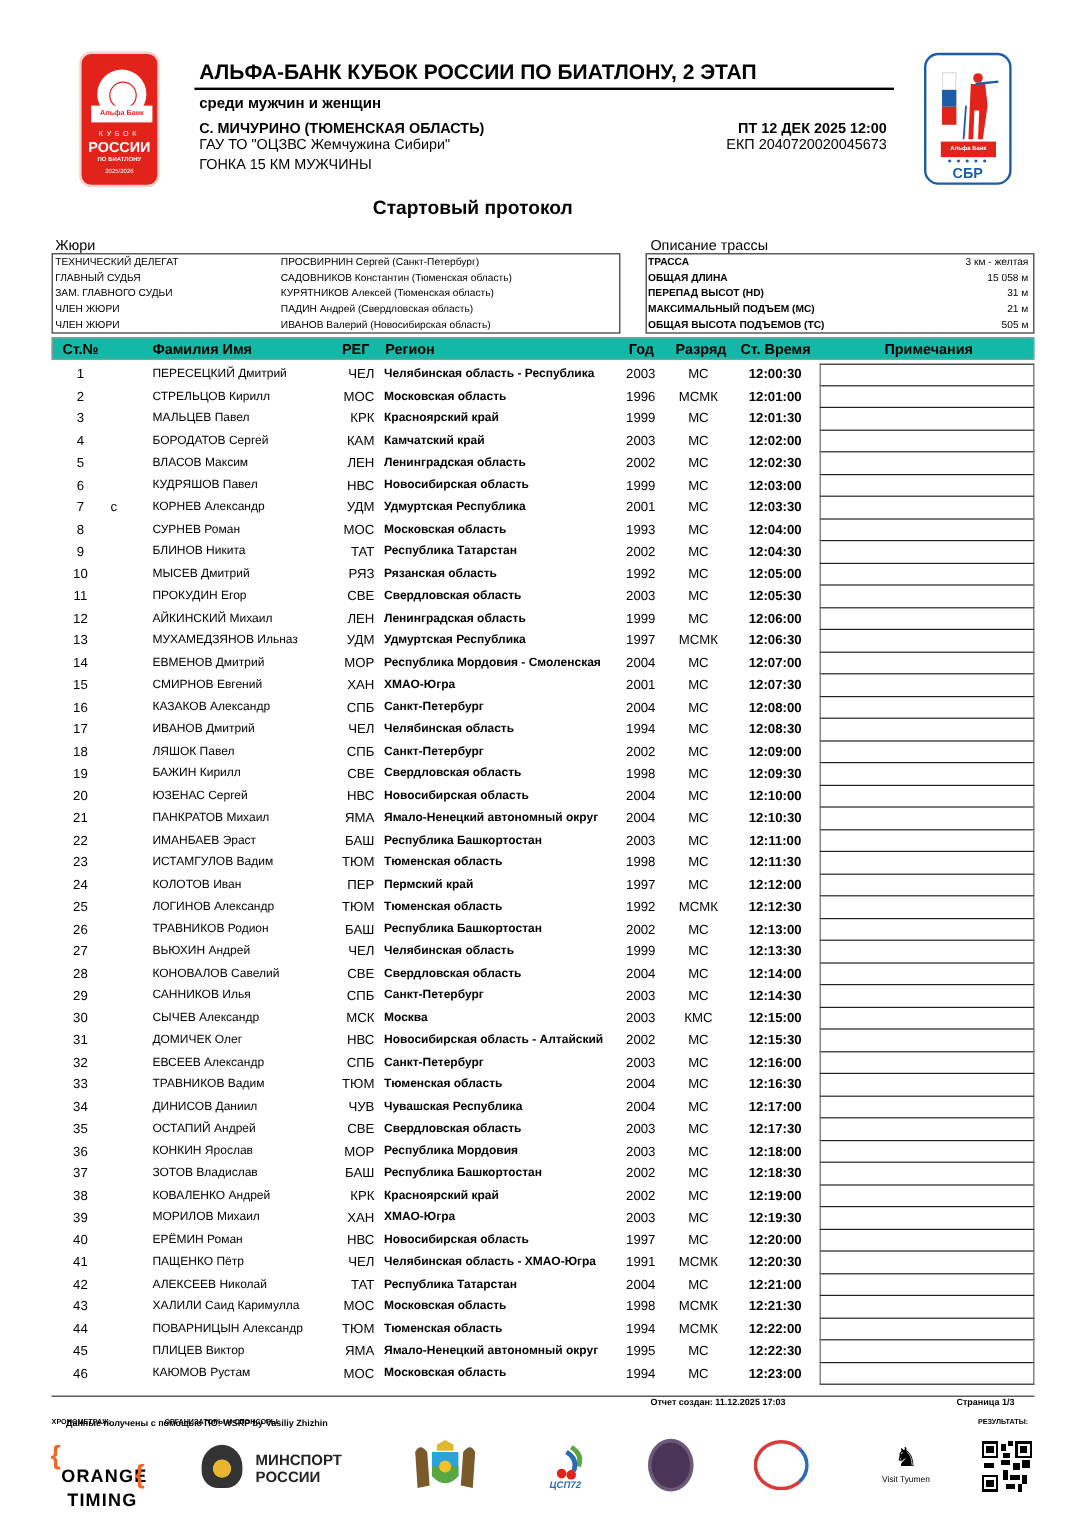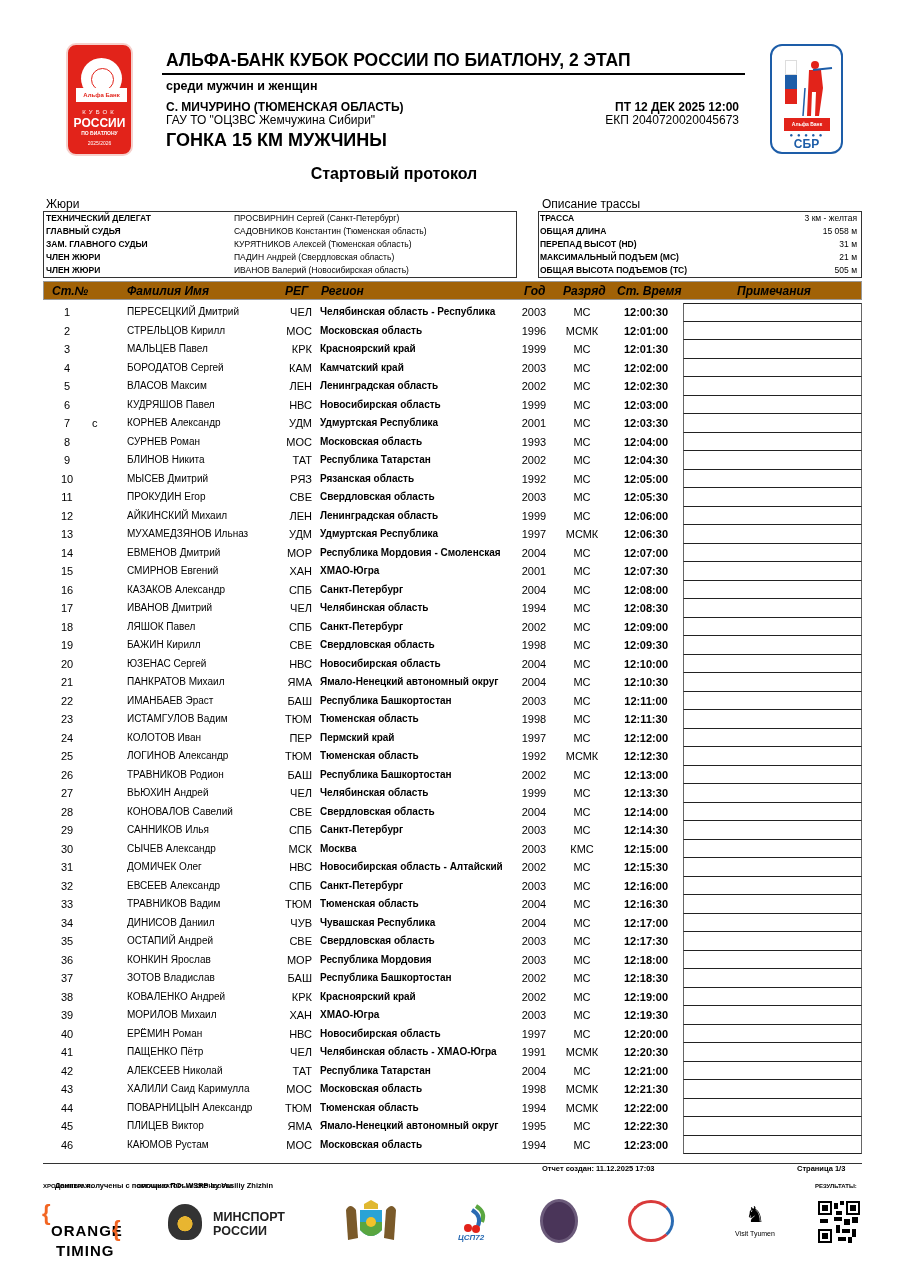--- a/index.html
+++ b/index.html
@@ -23,40 +23,40 @@
   .logo-right .athlete { position: absolute; left: 27px; top: 12px; width: 34px; height: 60px; }
   .logo-right .ab { position: absolute; left: 12px; top: 72px; width: 46px; height: 13px; background: #e2231a; color: #fff; font-size: 5px; font-weight: bold; text-align: center; line-height: 13px; }
   .logo-right .dots { position: absolute; left: 0; top: 86px; width: 100%; text-align: center; color: #1d5da8; font-size: 6px; letter-spacing: 1px; }
   .logo-right .sbr { position: absolute; left: 0; top: 91px; width: 100%; text-align: center; color: #1d5da8; font-size: 12px; font-weight: bold; }
 
   .title { position: absolute; left: 166px; top: 50px; font-size: 17.5px; font-weight: bold; white-space: nowrap; }
   .title-rule { position: absolute; left: 162px; top: 73px; width: 583px; height: 2px; background: #000; }
   .subtitle { position: absolute; left: 166px; top: 79px; font-size: 12.5px; font-weight: bold; }
   .venue { position: absolute; left: 166px; top: 100px; font-size: 12px; font-weight: bold; }
   .venue2 { position: absolute; left: 166px; top: 113px; font-size: 12px; }
-  .race { position: absolute; left: 166px; top: 130px; font-size: 18px; font-weight: bold; }
+  .race { position: absolute; left: 166px; top: 130px; font-size: 12px; font-weight: normal; }
   .datetime { position: absolute; right: 166px; top: 100px; font-size: 12px; font-weight: bold; text-align: right; }
   .ekp { position: absolute; right: 166px; top: 113px; font-size: 12px; text-align: right; }
 
   .doc-title { position: absolute; left: 0; width: 788px; top: 165px; text-align: center; font-size: 16px; font-weight: bold; }
 
   
   .sec-label { position: absolute; font-size: 12px; font-weight: normal; }
   .jury-box { position: absolute; left: 43px; top: 211px; width: 474px; height: 67px; border: 1px solid #333; }
   .jury-row { position: absolute; left: 2px; height: 13px; font-size: 8.5px; line-height: 13px; width: 470px; }
-  .jury-row .role { position: absolute; left: 0; font-weight: bold; }
+  .jury-row .role { position: absolute; left: 0; font-weight: normal; }
   .jury-row .person { position: absolute; left: 188px; }
 
   .track-box { position: absolute; left: 538px; top: 211px; width: 324px; height: 67px; border: 1px solid #333; }
   .track-row { position: absolute; left: 1px; height: 13px; font-size: 8.5px; line-height: 13px; width: 317px; }
   .track-row .k { position: absolute; left: 0; font-weight: bold; }
   .track-row .v { position: absolute; right: 0; text-align: center; }
 
   
-  .thead { position: absolute; left: 43px; top: 281px; width: 819px; height: 19px; border: 1px solid #999; background: #a16207; font-size: 12px; font-weight: bold; font-style: italic; }
+  .thead { position: absolute; left: 43px; top: 281px; width: 819px; height: 19px; border: 1px solid #999; background: #14b8a6; font-size: 12px; font-weight: bold; }
   .thead span { position: absolute; top: 2px; white-space: nowrap; }
 
   
   .rows { position: absolute; left: 0; top: 303px; width: 905px; }
   .row { position: relative; height: 18.5px; font-size: 11px; line-height: 18.5px; }
   .row span { position: absolute; white-space: nowrap; }
   .c-bib { left: 56px; width: 22px; text-align: center; }
   .c-flag { left: 92px; }
   .c-name { left: 127px; font-size: 10px; }
   .c-reg { left: 276px; width: 36px; text-align: right; }

